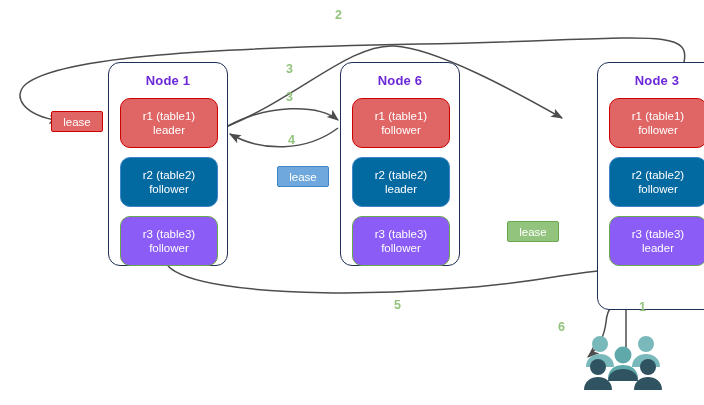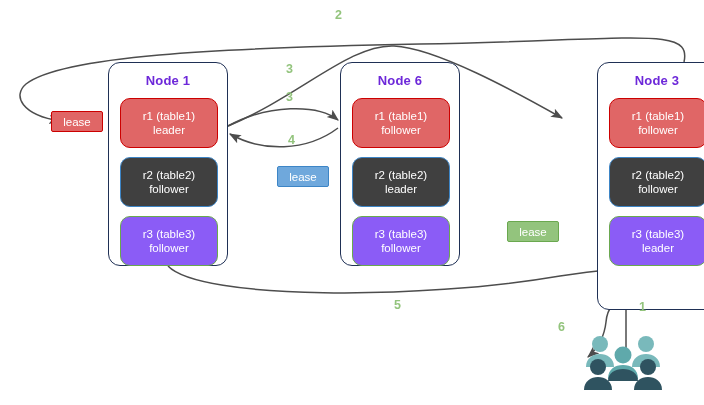--- a/index.html
+++ b/index.html
@@ -57,21 +57,21 @@
     flex-direction: column;
     align-items: center;
     justify-content: center;
     color: #ffffff;
     font-size: 11.5px;
     line-height: 14px;
     text-align: center;
   }
   .replica .ln { display: block; white-space: nowrap; }
   .rep-red   { background: #e06666; border: 1.6px solid #cc0000; }
-  .rep-blue  { background: #404040; border: 1.6px solid #3d85c6; }
+  .rep-blue  { background: #0369a1; border: 1.6px solid #3d85c6; }
   .rep-green { background: #8b5cf6; border: 1.6px solid #6aa84f; }
   .r-1 { top: 35px; }
   .r-2 { top: 94px; }
   .r-3 { top: 153px; }
 
   
   .lease {
     position: absolute;
     box-sizing: border-box;
     border-radius: 2px;

